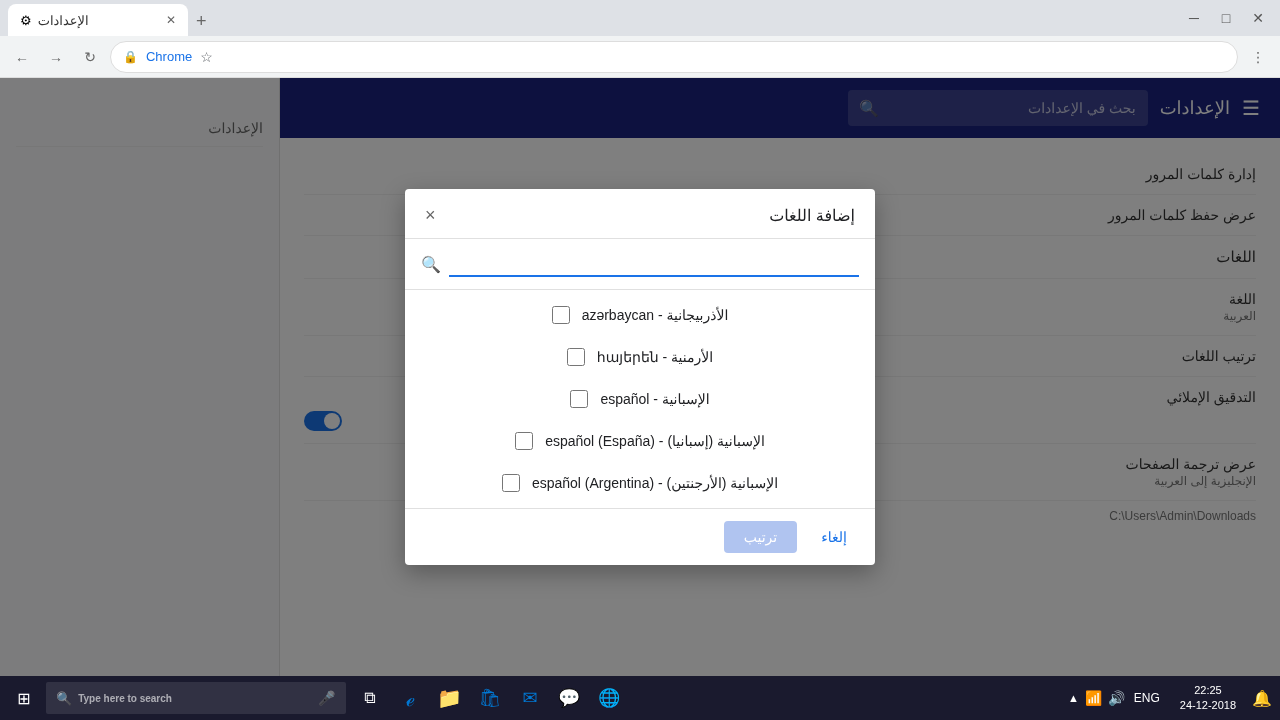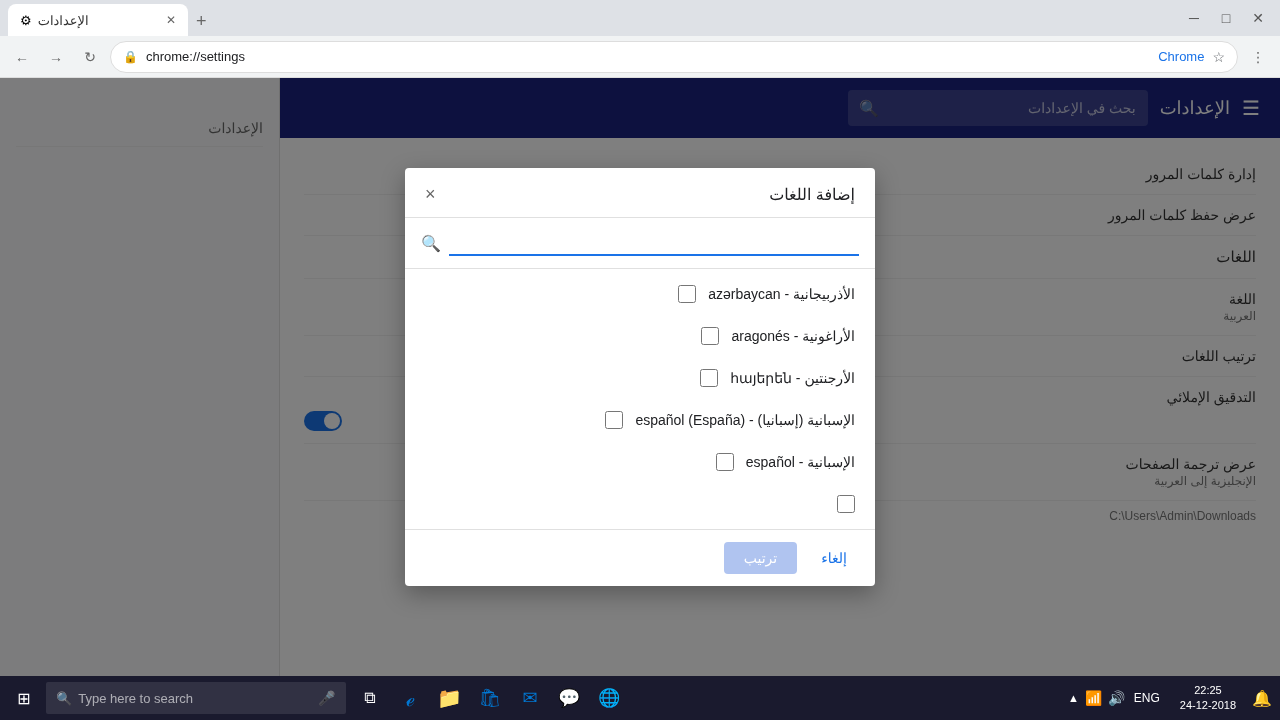--- a/index.html
+++ b/index.html
@@ -167,21 +167,21 @@
       border-bottom: 2px solid #1a73e8;
       font-size: 14px; padding: 4px 0;
       color: #333;
     }
     .dialog-search-icon { color: #5f6368; font-size: 16px; }
 
     .dialog-list { flex: 1; overflow-y: auto; padding: 4px 0; }
     .dialog-list-item {
       display: flex;
       align-items: center;
-      justify-content: flex-start;
+      justify-content: center;
       padding: 12px 20px;
       gap: 12px;
       cursor: pointer;
       direction: rtl;
     }
     .dialog-item-label {
       font-size: 14px;
       color: #202124;
       text-align: right;
     }
@@ -312,21 +312,20 @@
       <button style="background:none;border:none;cursor:pointer;width:28px;height:28px;display:flex;align-items:center;justify-content:center;font-size:14px;color:#555;">✕</button>
     </div>
   </div>
 
   <div class="browser-toolbar">
     <button class="nav-btn">←</button>
     <button class="nav-btn">→</button>
     <button class="nav-btn">↻</button>
     <div class="address-bar">
       <span class="address-bar-lock">🔒</span>
-      <span class="address-text">chrome://settings</span>
       <span style="color:#1a73e8;font-size:13px;">Chrome</span>
       <span style="color:#5f6368;font-size:14px;">☆</span>
     </div>
     <button class="nav-btn">⋮</button>
   </div>
 
   <div class="page-area">
     <div class="settings-bg">
 
       <div class="settings-sidebar">
@@ -394,57 +393,54 @@
             <span class="dialog-search-icon">🔍</span>
             <input class="dialog-search-input" type="text" style="">
           </div>
 
           <div class="dialog-list">
             <div class="dialog-list-item">
               <span class="dialog-item-label">الأذربيجانية - azərbaycan</span>
               <input type="checkbox" class="dialog-item-checkbox" style="">
             </div>
             <div class="dialog-list-item">
-              <span class="dialog-item-label">الأراغونية - aragonés</span>
+              <span class="dialog-item-label">الأرمنية - հայերեն</span>
               <input type="checkbox" class="dialog-item-checkbox" style="">
             </div>
             <div class="dialog-list-item">
-              <span class="dialog-item-label">الأرجنتين - հայերեն</span>
+              <span class="dialog-item-label">الإسبانية - español</span>
               <input type="checkbox" class="dialog-item-checkbox" style="">
             </div>
             <div class="dialog-list-item">
               <span class="dialog-item-label">الإسبانية (إسبانيا) - español (España)</span>
               <input type="checkbox" class="dialog-item-checkbox" style="">
             </div>
             <div class="dialog-list-item">
-              <span class="dialog-item-label">الإسبانية - español</span>
-              <input type="checkbox" class="dialog-item-checkbox" style="">
-            </div>
-            <div class="dialog-list-item">
+              <span class="dialog-item-label">الإسبانية (الأرجنتين) - español (Argentina)</span>
               <input type="checkbox" class="dialog-item-checkbox" style="">
             </div>
           </div>
 
           <div class="dialog-footer">
             <button class="btn-cancel">إلغاء</button>
             <button class="btn-add">ترتيب</button>
           </div>
 
         </div>
       </div>
 
     </div>
 
     <div class="taskbar">
       <div class="taskbar-start">
         <span>⊞</span>
       </div>
       <div class="taskbar-search">
         <span>🔍</span>
-        <span style="font-size:13px;color:rgba(255,255,255,0.6);">Type here to search</span>
+        <span style="font-size:10px;color:rgba(255,255,255,0.6);font-weight:bold;">Type here to search</span>
         <span style="margin-left:auto;color:rgba(255,255,255,0.6);font-size:14px;">🎤</span>
       </div>
 
       <div class="taskbar-icons">
         <div class="taskbar-icon">
           <span style="color:#fff;font-size:16px;">⧉</span>
         </div>
         <div class="taskbar-icon">
           <span style="color:#0078d4;font-size:20px;">ℯ</span>
         </div>

